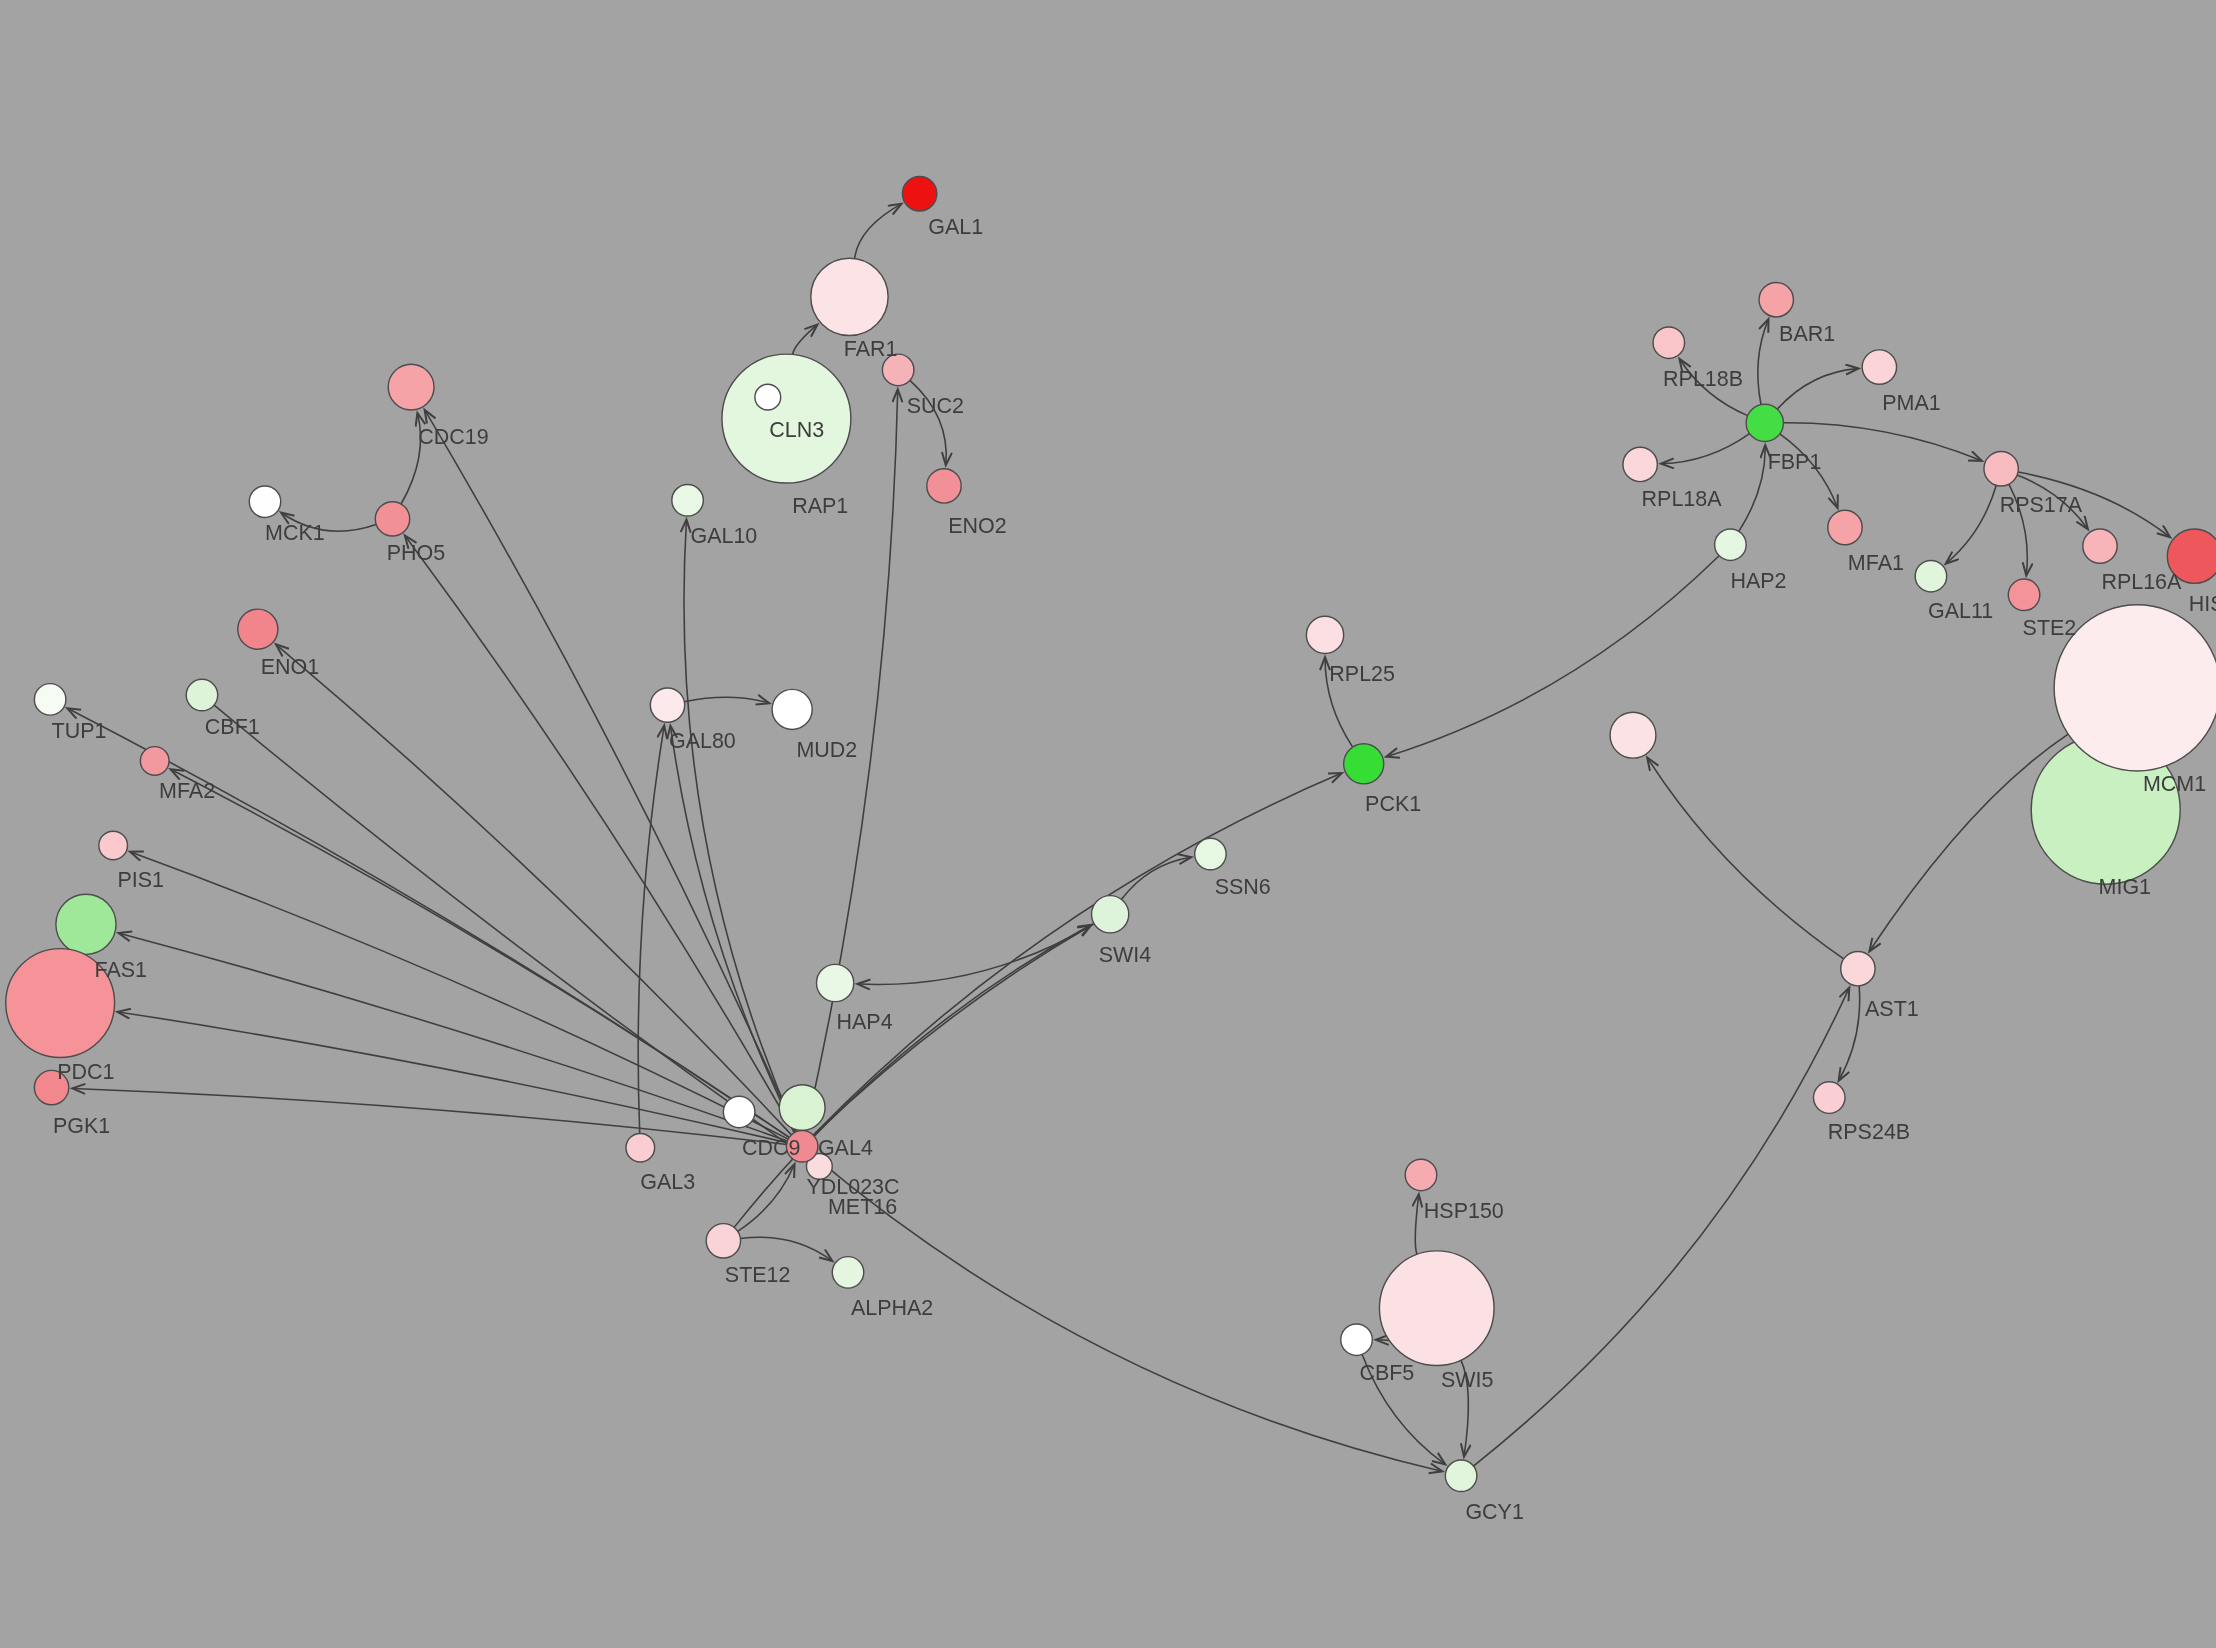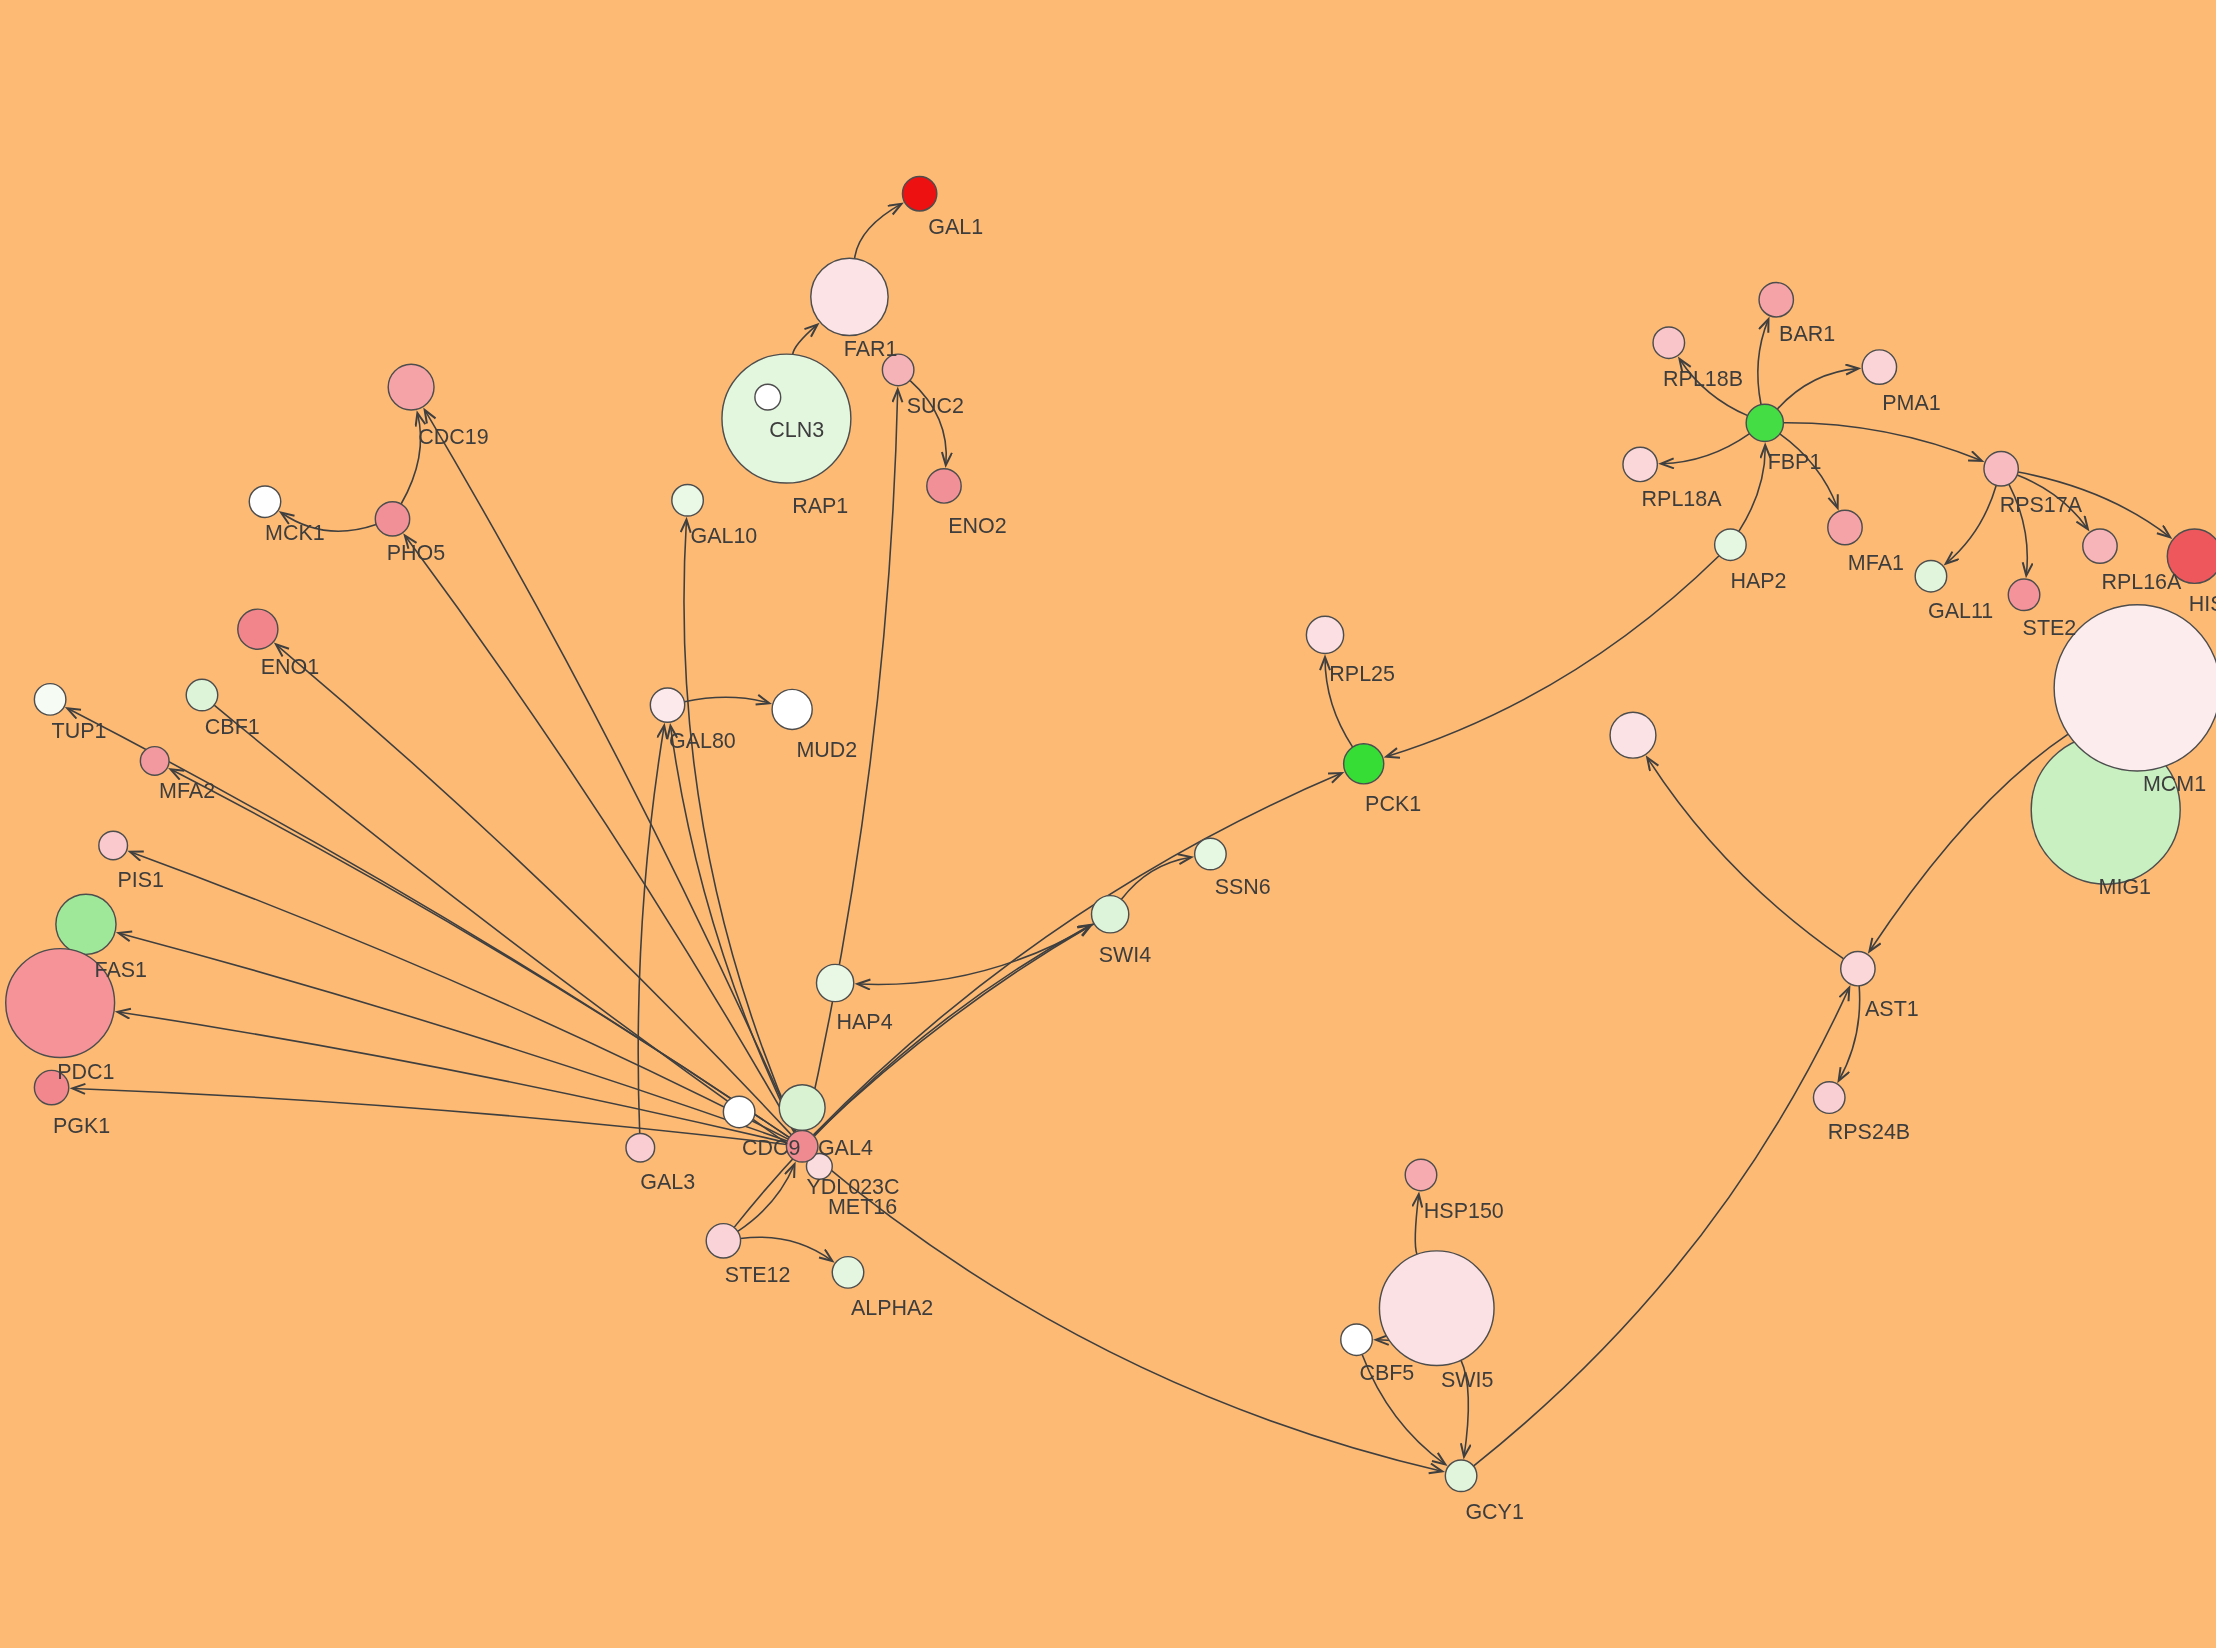--- a/index.html
+++ b/index.html
@@ -6,21 +6,21 @@
     margin: 0;
     padding: 0;
     width: 100%;
     height: 100%;
     background: #ffffff;
     overflow: hidden;
   }
   #graph-wrap {
     width: 100vw;
     height: 100vh;
-    background: #fdba74;
+    background: #a3a3a3;
   }
   svg {
     display: block;
     width: 100%;
     height: 100%;
   }
   svg text {
     font-family: "Liberation Sans", "DejaVu Sans", sans-serif;
     user-select: none;
   }

